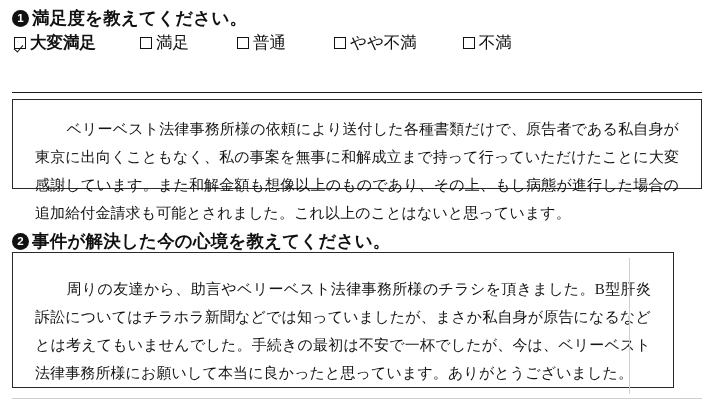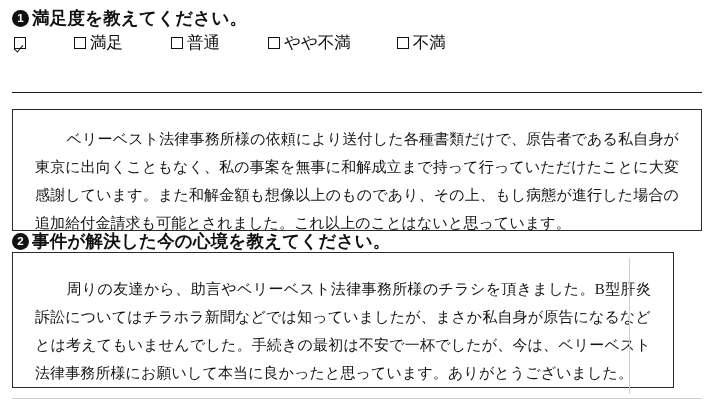--- a/index.html
+++ b/index.html
@@ -113,23 +113,23 @@
 
   
   .answer-box {
     position: absolute;
     box-sizing: border-box;
     border: 1.4px solid #2a2a2a;
     background: #ffffff;
   }
   #answer-box-1 {
     left: 12px;
-    top: 109px;
+    top: 99px;
     width: 690px;
-    height: 122px;
+    height: 90px;
   }
   #answer-box-2 {
     left: 12px;
     top: 252px;
     width: 662px;
     height: 136px;
   }
   .answer-text {
     position: absolute;
     left: 0;
@@ -159,20 +159,21 @@
 <div class="page">
 
   <div class="q-heading" id="q1-heading">
     <span class="q-num">1</span>
     <span>満足度を教えてください。</span>
   </div>
 
   <div class="choices">
     <div class="choice checked">
       <span class="box"></span>
+      <span class="label">大変満足</span>
     </div>
     <span class="choice-gap-1"></span>
     <div class="choice">
       <span class="box"></span>
       <span class="label">満足</span>
     </div>
     <span class="choice-gap-2"></span>
     <div class="choice">
       <span class="box"></span>
       <span class="label">普通</span>

